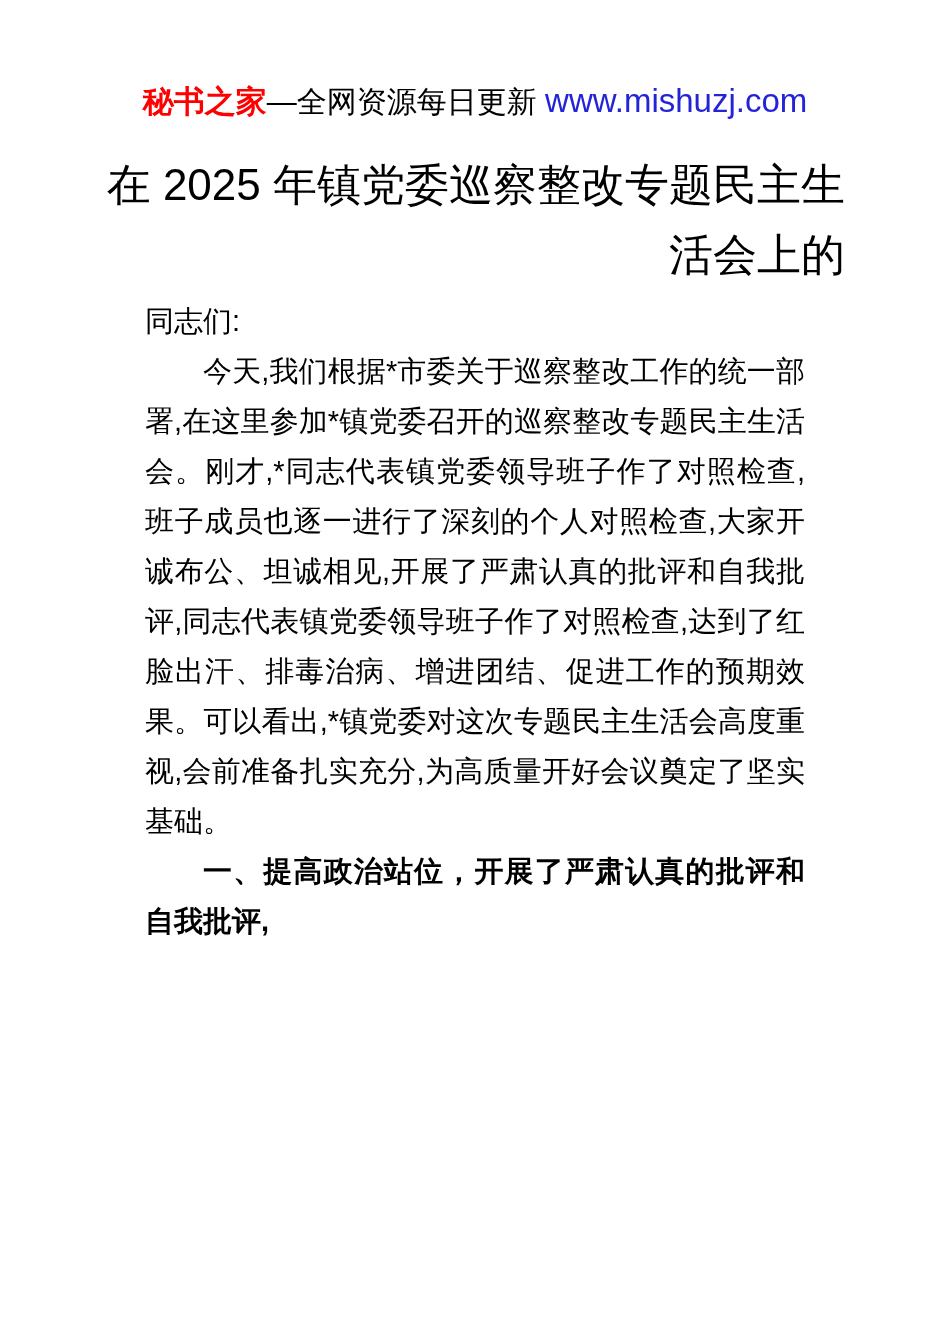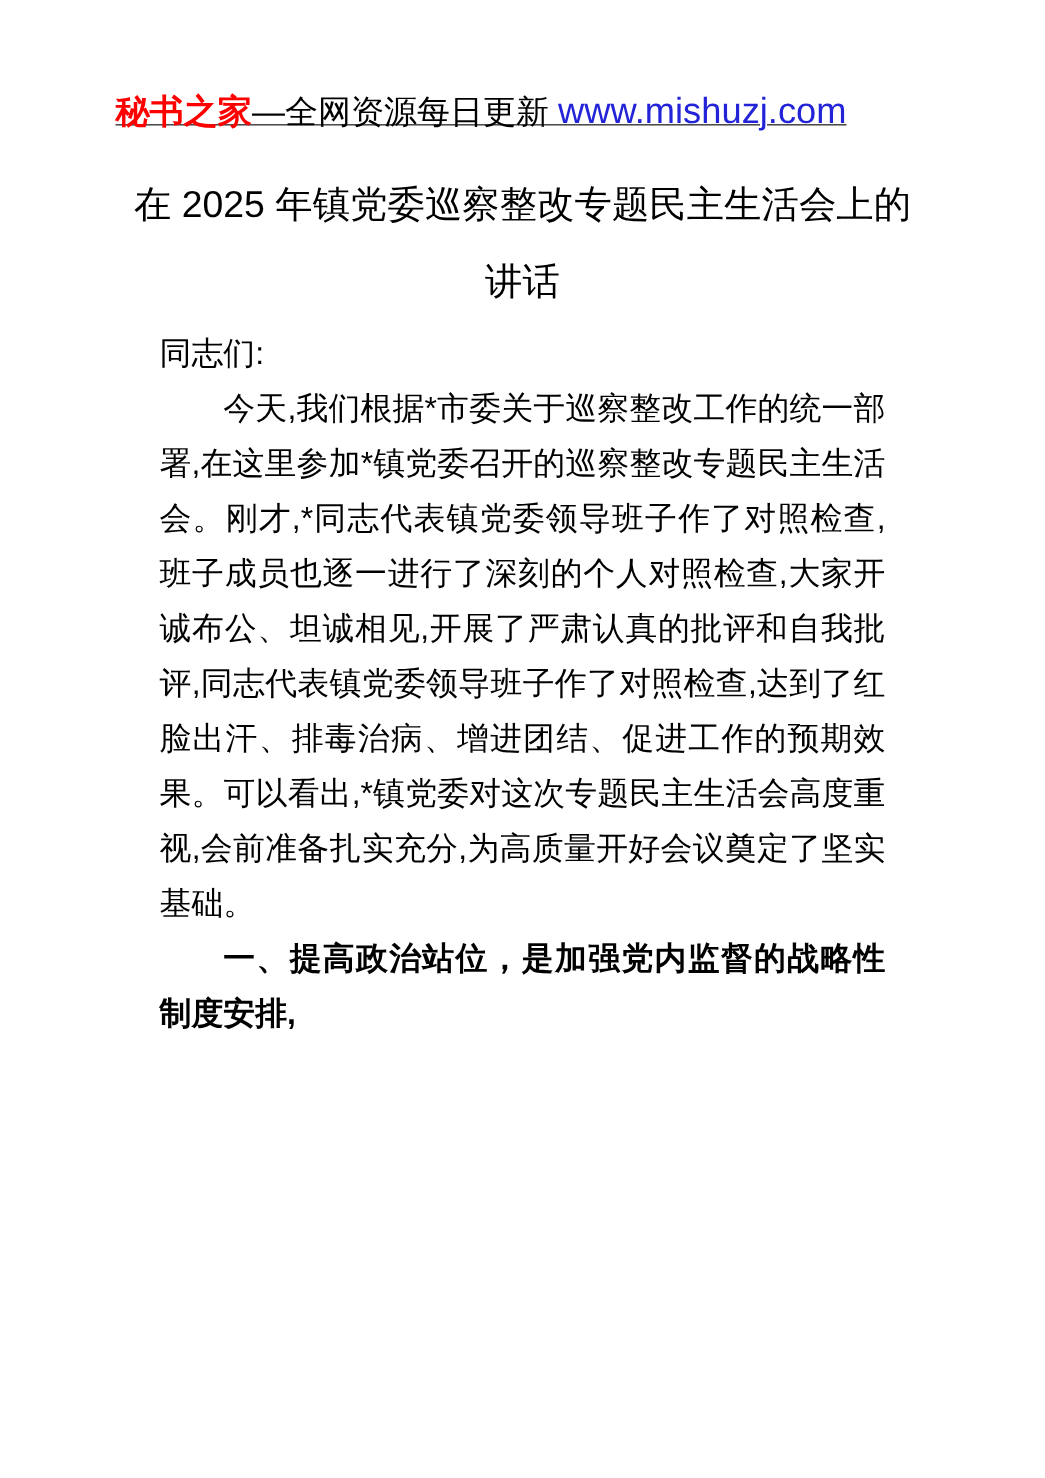--- a/index.html
+++ b/index.html
@@ -9,44 +9,43 @@
     height: 1344px;
     margin: 0 auto;
     background: #ffffff;
     box-sizing: border-box;
     padding: 80px 145px 0 145px;
     font-family: "Liberation Sans", sans-serif;
     color: #000000;
     overflow: hidden;
   }
   .site-header {
-    text-align: left;
+    text-align: center;
     white-space: nowrap;
     line-height: 42px;
     margin: 0 -40px;
-    text-decoration: underline;
   }
   .site-header .brand {
     font-size: 31px;
     font-weight: 700;
   }
   .site-header .tagline {
     font-size: 30px;
     font-weight: 400;
     color: #000000;
   }
   .site-header .url {
     font-size: 33px;
     font-weight: 400;
     text-decoration: none;
   }
   .doc-title {
     margin: 22px -40px 0 -40px;
-    text-align: center;
-    font-size: 34px;
+    text-align: right;
+    font-size: 44px;
     font-weight: 400;
     line-height: 70px;
     color: #000000;
   }
   .doc-title .title-line { display: block; }
   .doc-body {
     margin-top: 6px;
     font-size: 29px;
     line-height: 50px;
     text-align: justify;
@@ -61,22 +60,21 @@
 <body>
 
 <div class="page">
 
   <div class="site-header">
     <span class="brand" style="color: rgb(254, 0, 0);">秘书之家</span><span class="tagline">—全网资源每日更新 </span><span class="url" style="color: rgb(35, 35, 216);">www.mishuzj.com</span>
   </div>
 
   <h1 class="doc-title">
     <span class="title-line">在 2025 年镇党委巡察整改专题民主生活会上的</span>
-    <span class="title-line">讲话</span>
   </h1>
 
   <div class="doc-body">
     <p class="salutation">同志们:</p>
     <p class="para">今天,我们根据*市委关于巡察整改工作的统一部署,在这里参加*镇党委召开的巡察整改专题民主生活会。刚才,*同志代表镇党委领导班子作了对照检查,班子成员也逐一进行了深刻的个人对照检查,大家开诚布公、坦诚相见,开展了严肃认真的批评和自我批评,同志代表镇党委领导班子作了对照检查,达到了红脸出汗、排毒治病、增进团结、促进工作的预期效果。可以看出,*镇党委对这次专题民主生活会高度重视,会前准备扎实充分,为高质量开好会议奠定了坚实基础。</p>
-    <p class="para section-heading">一、提高政治站位，是加强党内监督的战略性制度安排,</p>
+    <p class="para section-heading">一、提高政治站位，开展了严肃认真的批评和自我批评,</p>
   </div>
 
 </div>
 
 </body></html>

